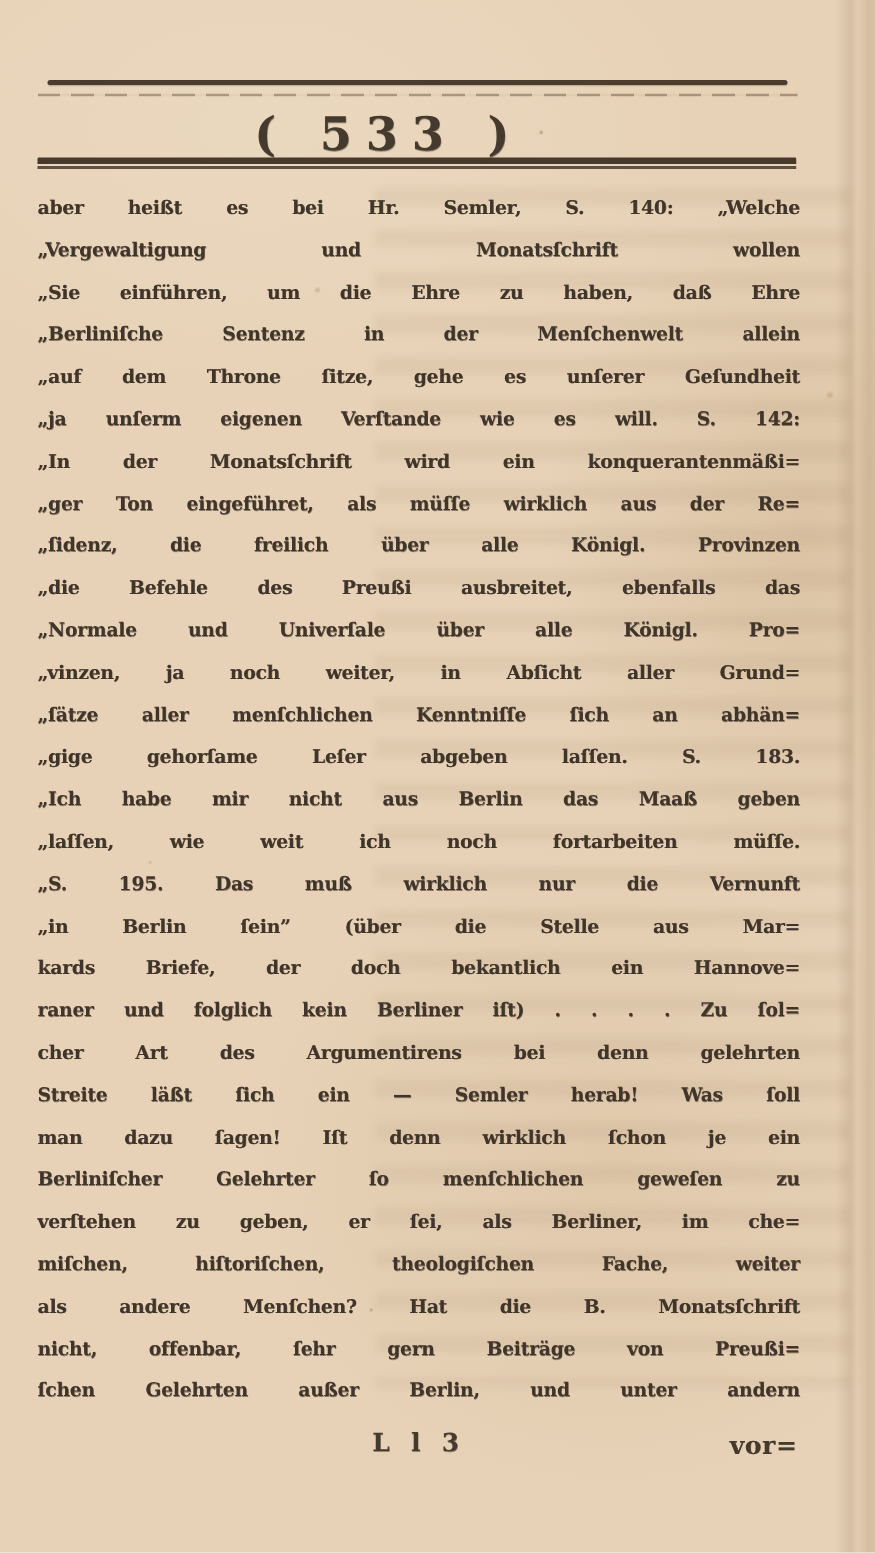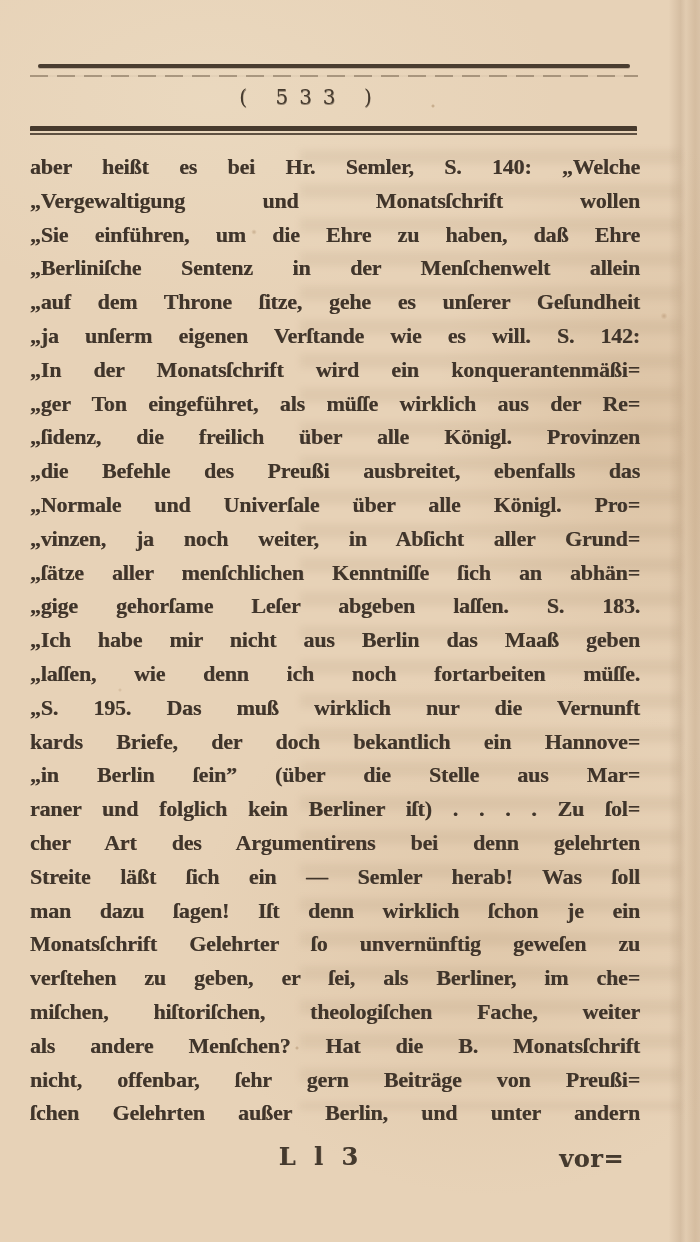--- a/index.html
+++ b/index.html
@@ -32,46 +32,45 @@
     background:#4a3d30;border-radius:2px;
     box-shadow:0 1px 0 rgba(74,61,48,.25);
   }
   .rule-top-ghost{
     position:absolute;left:30px;top:75px;width:608px;height:2px;
     background:repeating-linear-gradient(90deg, rgba(90,72,52,.45) 0 18px, rgba(90,72,52,.05) 18px 27px);
   }
   .pagenum{
     position:absolute;top:85px;left:0;width:622px;
     text-align:center;
-    font-size:20px;font-weight:400;letter-spacing:11px;
+    font-size:37px;font-weight:700;letter-spacing:11px;
     color:#453a2e;
     text-shadow:0.4px 0.5px 0.6px rgba(62,49,38,.5);
   }
   .rule-thick{
     position:absolute;left:30px;top:126px;width:607px;height:12px;
     background:linear-gradient(180deg, #473a2d 0 5px, rgba(71,58,45,0) 5px 7px, rgba(71,58,45,.85) 7px 9px, rgba(71,58,45,0) 9px);
     border-radius:1px;
   }
   .body{
     position:absolute;left:30px;top:150px;width:610px;
   }
   .ln{
-    font-size:22px;
+    font-size:15px;
     line-height:33.8px;
     font-weight:700;
     letter-spacing:-0.2px;
     text-align:justify;
     text-align-last:justify;
     color:#40352b;
     text-shadow:0.35px 0.45px 0.5px rgba(62,49,38,.55);
-    font-family:Liberation Serif, serif;
   }
   .footer{
-    position:absolute;left:16px;top:1142px;width:610px;height:32px;
-    font-size:24px;font-weight:700;color:#453a2e;
+    position:absolute;left:30px;top:1142px;width:610px;height:32px;
+    font-size:20px;font-weight:700;color:#453a2e;
     text-shadow:0.35px 0.45px 0.5px rgba(62,49,38,.5);
   }
   .sig{position:absolute;left:0;right:0;text-align:center;letter-spacing:5px;}
   .catch{position:absolute;right:2px;top:2px;letter-spacing:0.5px;}
 </style>
 </head>
 <body>
 
 <div class="page">
 
@@ -93,29 +92,29 @@
     <div class="ln">„ja unſerm eigenen Verſtande wie es will. S. 142:</div>
     <div class="ln">„In der Monatsſchrift wird ein konquerantenmäßi=</div>
     <div class="ln">„ger Ton eingeführet, als müſſe wirklich aus der Re=</div>
     <div class="ln">„ſidenz, die freilich über alle Königl. Provinzen</div>
     <div class="ln">„die Befehle des Preußi ausbreitet, ebenfalls das</div>
     <div class="ln">„Normale und Univerſale über alle Königl. Pro=</div>
     <div class="ln">„vinzen, ja noch weiter, in Abſicht aller Grund=</div>
     <div class="ln">„ſätze aller menſchlichen Kenntniſſe ſich an abhän=</div>
     <div class="ln">„gige gehorſame Leſer abgeben laſſen. S. 183.</div>
     <div class="ln">„Ich habe mir nicht aus Berlin das Maaß geben</div>
-    <div class="ln">„laſſen, wie denn ich noch fortarbeiten müſſe.</div>
+    <div class="ln">„laſſen, wie weit ich noch fortarbeiten müſſe.</div>
     <div class="ln">„S. 195. Das muß wirklich nur die Vernunft</div>
+    <div class="ln">„in Berlin ſein” (über die Stelle aus Mar=</div>
     <div class="ln">kards Briefe, der doch bekantlich ein Hannove=</div>
-    <div class="ln">„in Berlin ſein” (über die Stelle aus Mar=</div>
     <div class="ln">raner und folglich kein Berliner iſt) . . . . Zu ſol=</div>
     <div class="ln">cher Art des Argumentirens bei denn gelehrten</div>
     <div class="ln">Streite läßt ſich ein — Semler herab! Was ſoll</div>
     <div class="ln">man dazu ſagen! Iſt denn wirklich ſchon je ein</div>
-    <div class="ln">Monatsſchrift Gelehrter ſo unvernünftig geweſen zu</div>
+    <div class="ln">Berliniſcher Gelehrter ſo menſchlichen geweſen zu</div>
     <div class="ln">verſtehen zu geben, er ſei, als Berliner, im che=</div>
     <div class="ln">miſchen, hiſtoriſchen, theologiſchen Fache, weiter</div>
     <div class="ln">als andere Menſchen? Hat die B. Monatsſchrift</div>
     <div class="ln">nicht, offenbar, ſehr gern Beiträge von Preußi=</div>
     <div class="ln">ſchen Gelehrten außer Berlin, und unter andern</div>
   </div>
 
   <div class="footer">
     <span class="sig">L l 3</span>
     <span class="catch">vor=</span>

